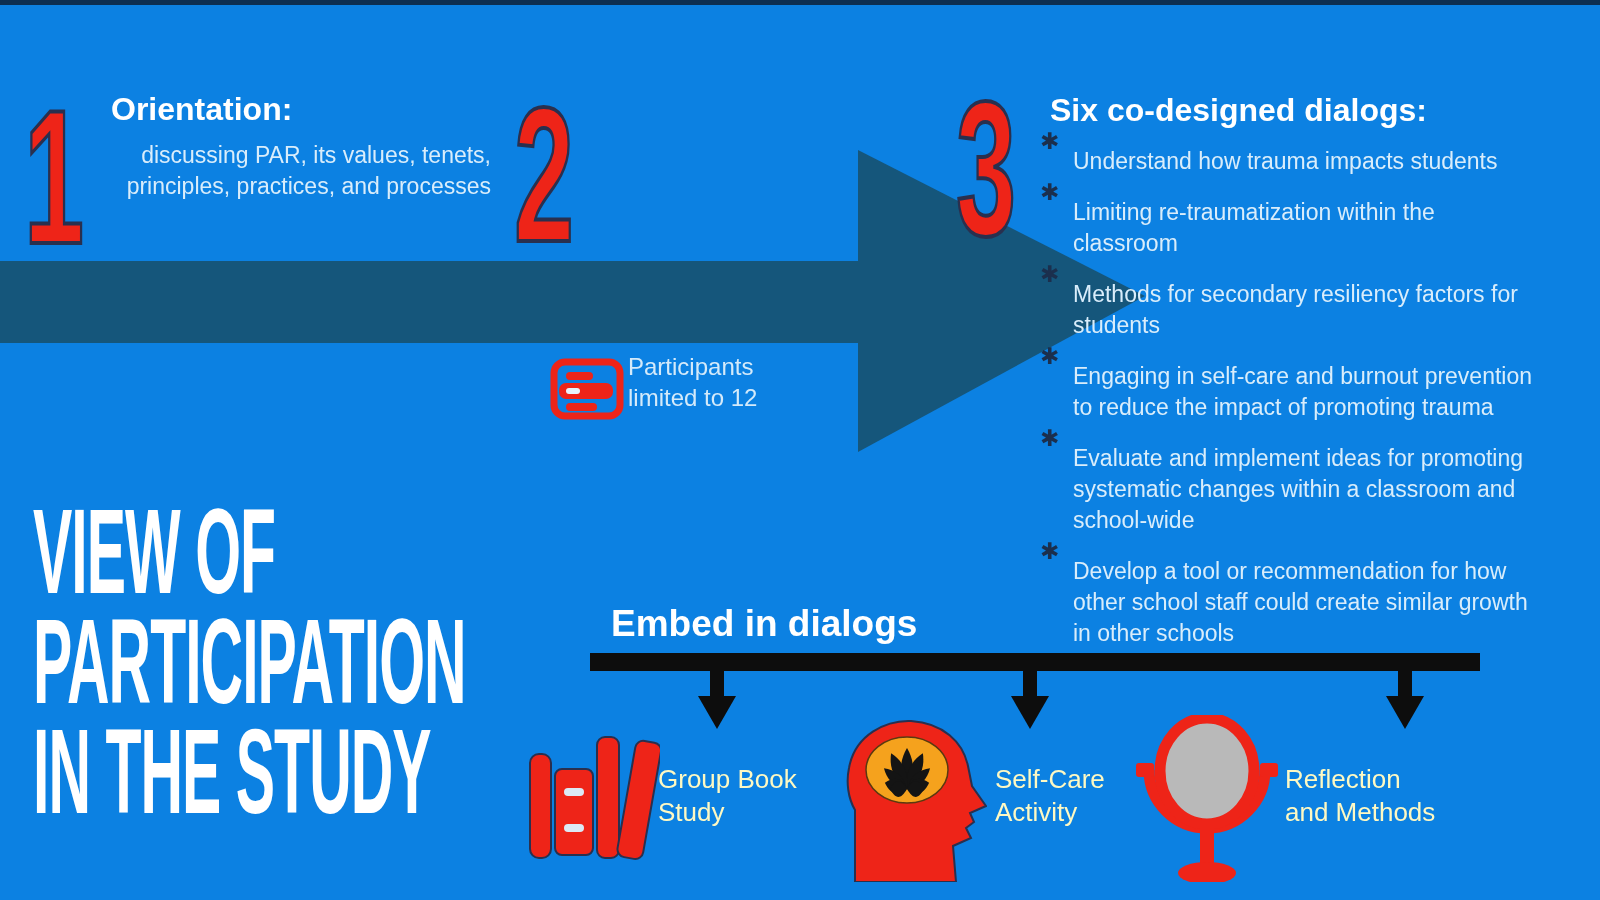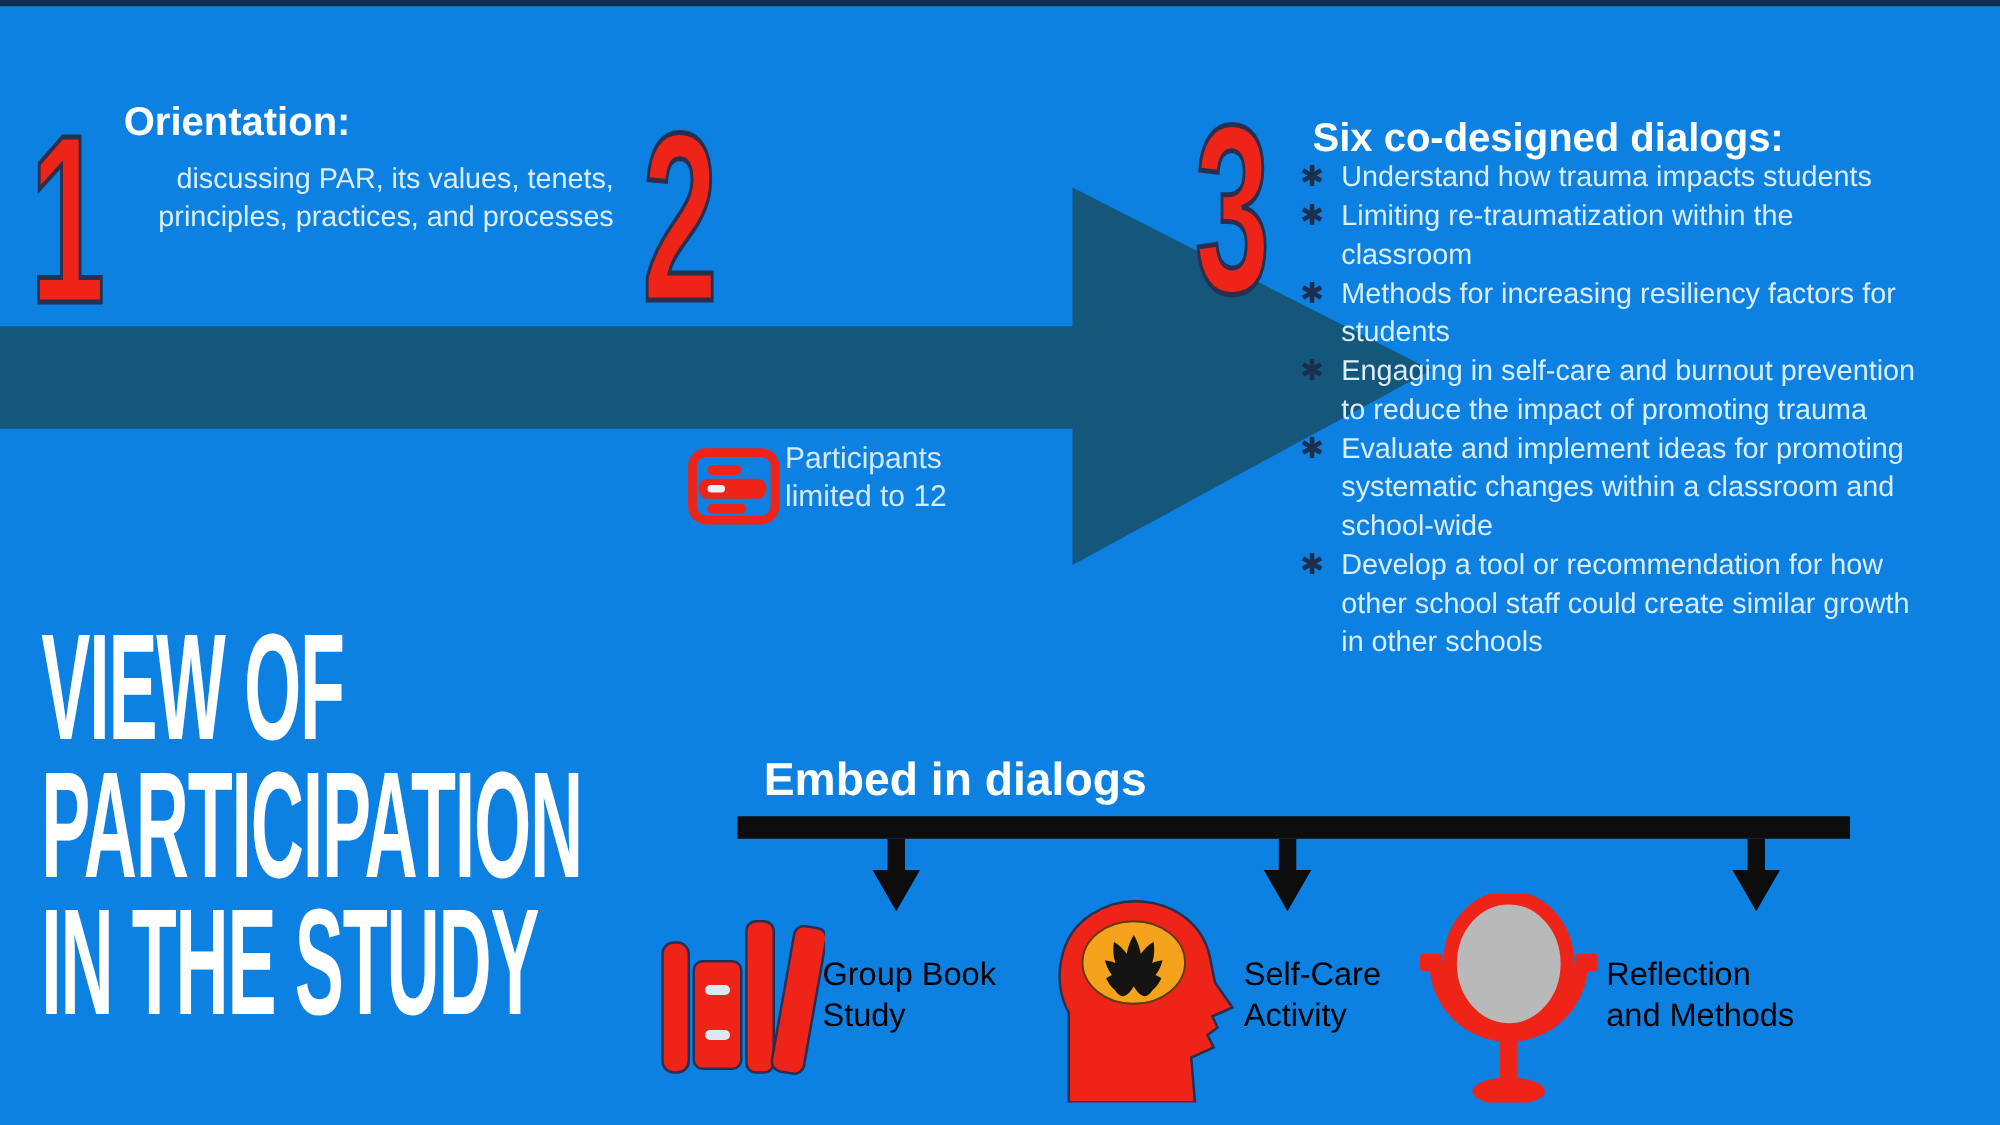--- a/index.html
+++ b/index.html
@@ -10,40 +10,40 @@
   }
   .abs{position:absolute;}
   .top-border{position:absolute;left:0;top:0;width:100%;height:5px;background:#0d2f52;}
 
   
   .step-num{
     font-size:120px;font-weight:bold;color:#ee2418;line-height:1;
     -webkit-text-stroke:2.5px #29304f;
     transform:scale(0.9,1.6);transform-origin:top left;letter-spacing:-2px;
   }
-  .step-title{font-size:32px;font-weight:bold;color:#ffffff;line-height:1.2;margin:0;}
+  .step-title{font-size:32px;font-weight:bold;color:#ffffff;line-height:1.2;margin:12px;}
   .step-body{font-size:23px;line-height:31px;color:#d9edfb;margin-top:11px;text-align:right;}
 
   
   .bullets{list-style:none;margin:0;padding:0;width:496px;}
   .bullets li{display:grid;grid-template-columns:33px 1fr;align-items:start;}
   .bullet-glyph{color:#1b2f4d;font-size:23px;line-height:31px;}
-  .bullet-text{font-size:23px;line-height:31px;color:#d9edfb;}
+  .bullet-text{font-size:23px;line-height:31px;color:#d9edfb;margin-top:20px;}
 
   .participants-text{font-size:24px;line-height:31px;color:#d4eafa;width:185px;}
 
   
   .title-line{
     font-size:62px;font-weight:bold;color:#ffffff;line-height:1;white-space:nowrap;
     transform:scale(0.95,1.95);transform-origin:top left;letter-spacing:-1px;
   }
 
   .embed-heading{font-size:37px;font-weight:bold;color:#ffffff;}
 
-  .tl-label{font-size:26px;line-height:33px;color:#000000;}
+  .tl-label{font-size:26px;line-height:33px;color:#fef9c3;}
   svg{display:block;}
 </style>
 </head>
 <body>
 
 <div class="canvas">
 
   <svg class="abs" style="left:0;top:0;" width="1600" height="900" viewBox="0 0 1600 900">
     <rect x="0" y="261" width="862" height="82" fill="#15567b"></rect>
     <polygon points="858,150 1145,296 858,452" fill="#15567b"></polygon>
@@ -63,21 +63,21 @@
     <li>
       <span class="bullet-glyph">✱</span>
       <span class="bullet-text">Understand how trauma impacts students</span>
       </li>
     <li>
       <span class="bullet-glyph">✱</span>
       <span class="bullet-text">Limiting re-traumatization within the classroom</span>
       </li>
     <li>
       <span class="bullet-glyph">✱</span>
-      <span class="bullet-text">Methods for increasing resiliency factors for students</span>
+      <span class="bullet-text">Methods for secondary resiliency factors for students</span>
       </li>
     <li>
       <span class="bullet-glyph">✱</span>
       <span class="bullet-text">Engaging in self-care and burnout prevention to reduce the impact of promoting trauma</span>
       </li>
     <li>
       <span class="bullet-glyph">✱</span>
       <span class="bullet-text">Evaluate and implement ideas for promoting systematic changes within a classroom and school-wide</span>
       </li>
     <li>

